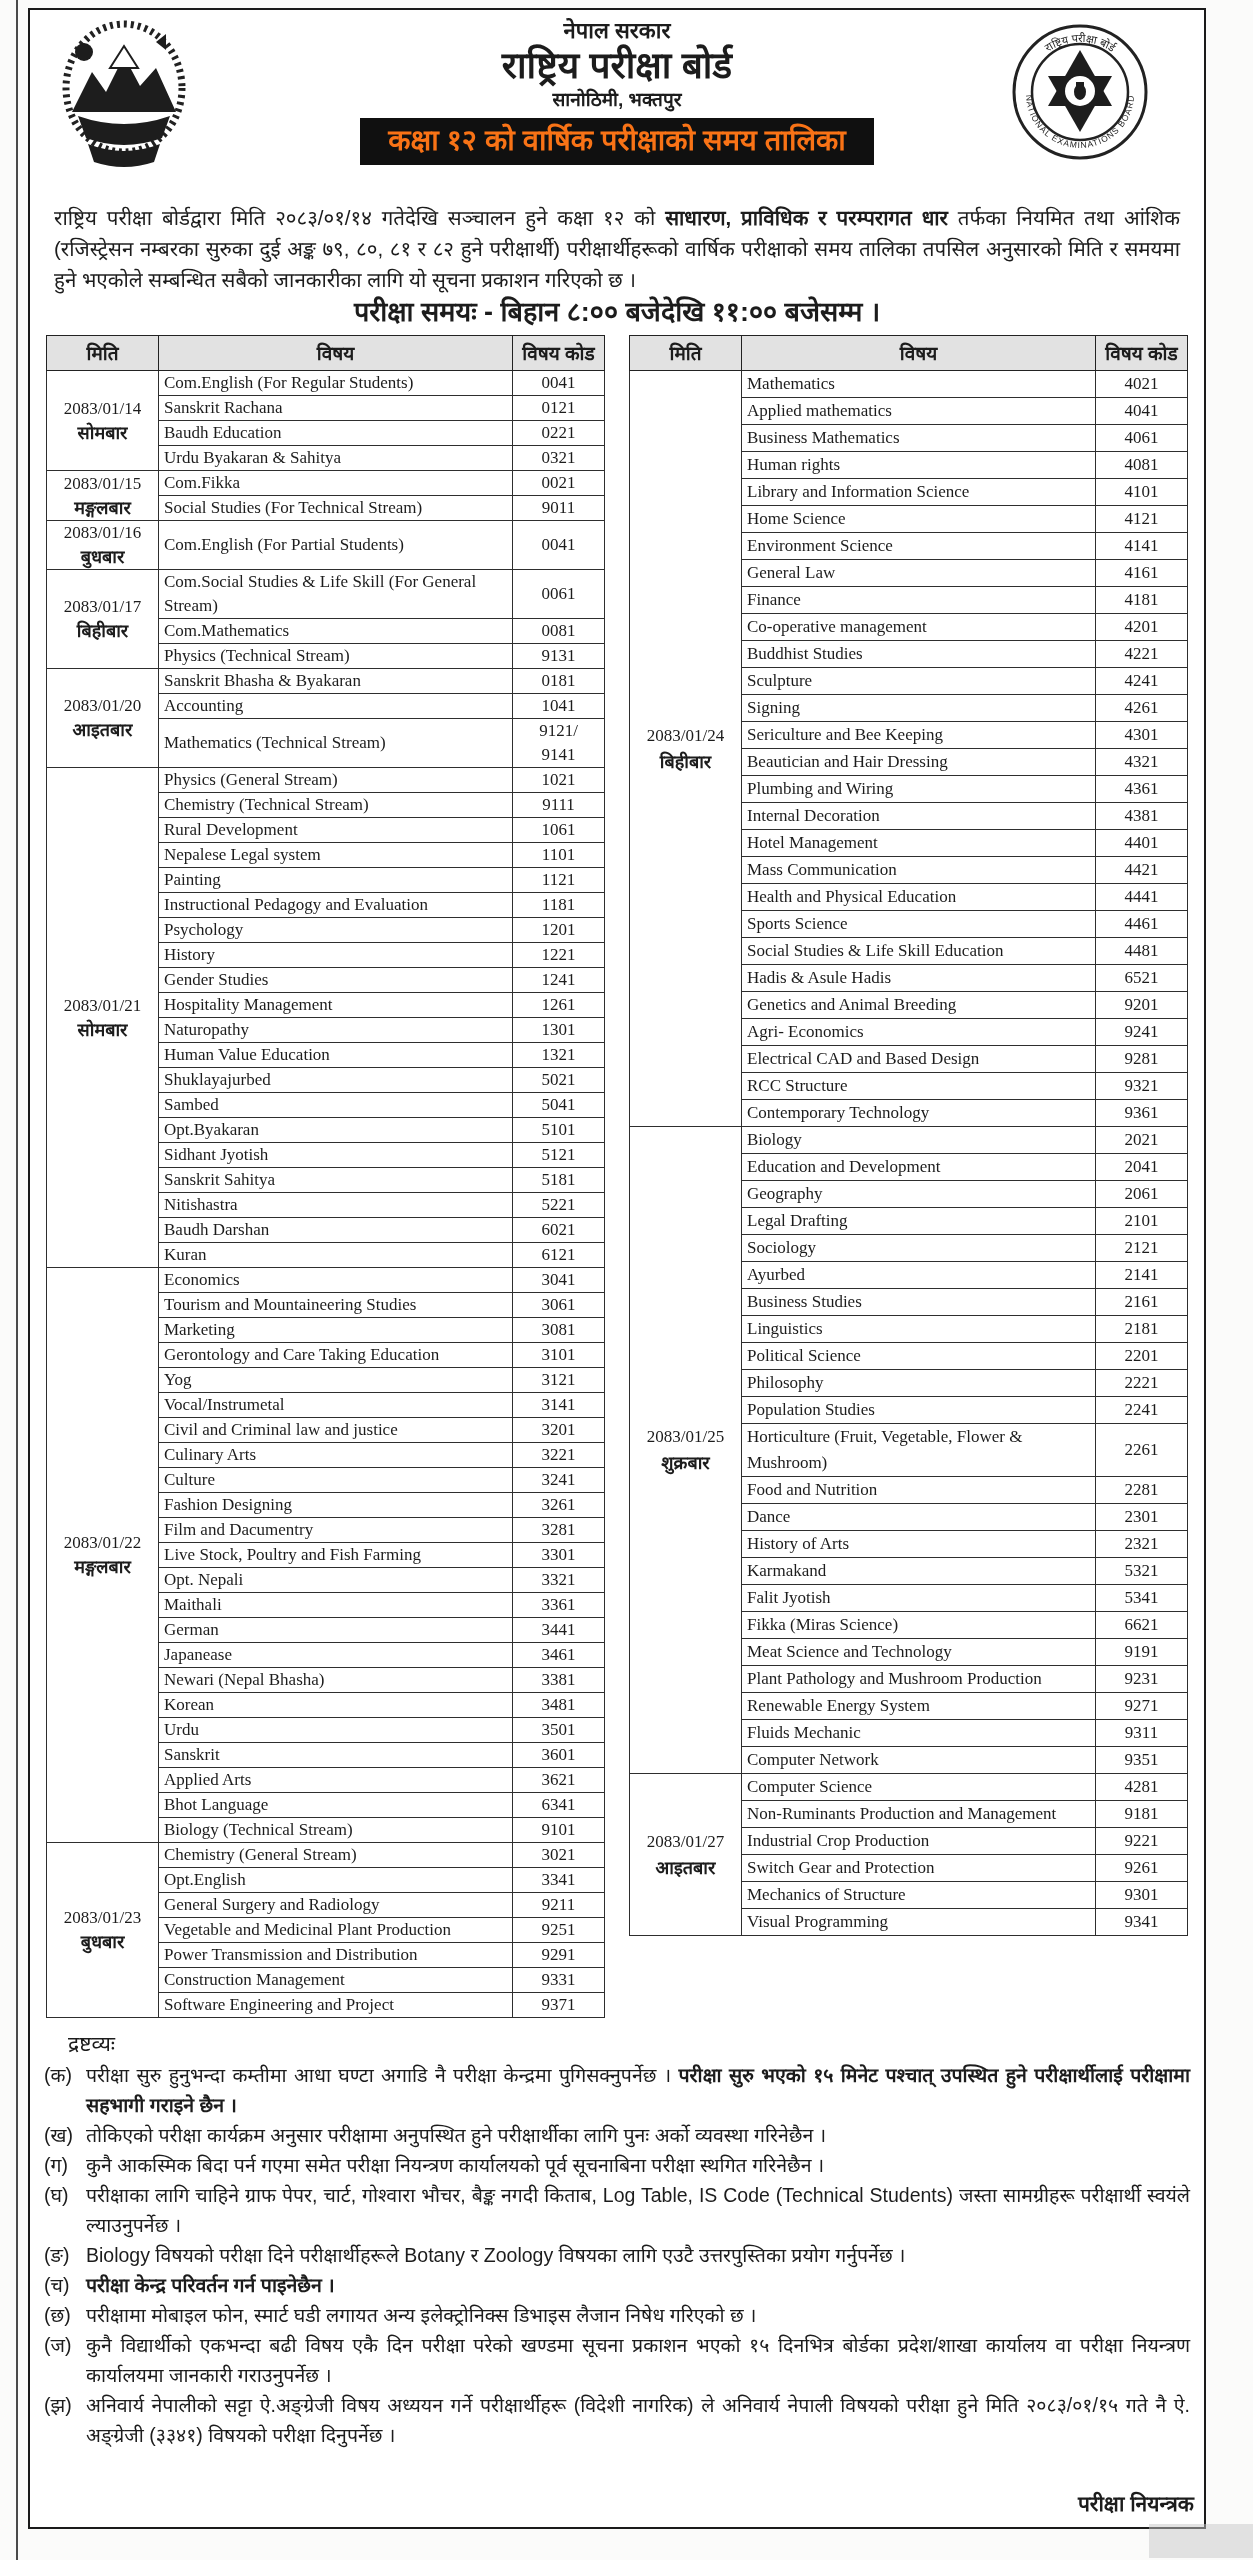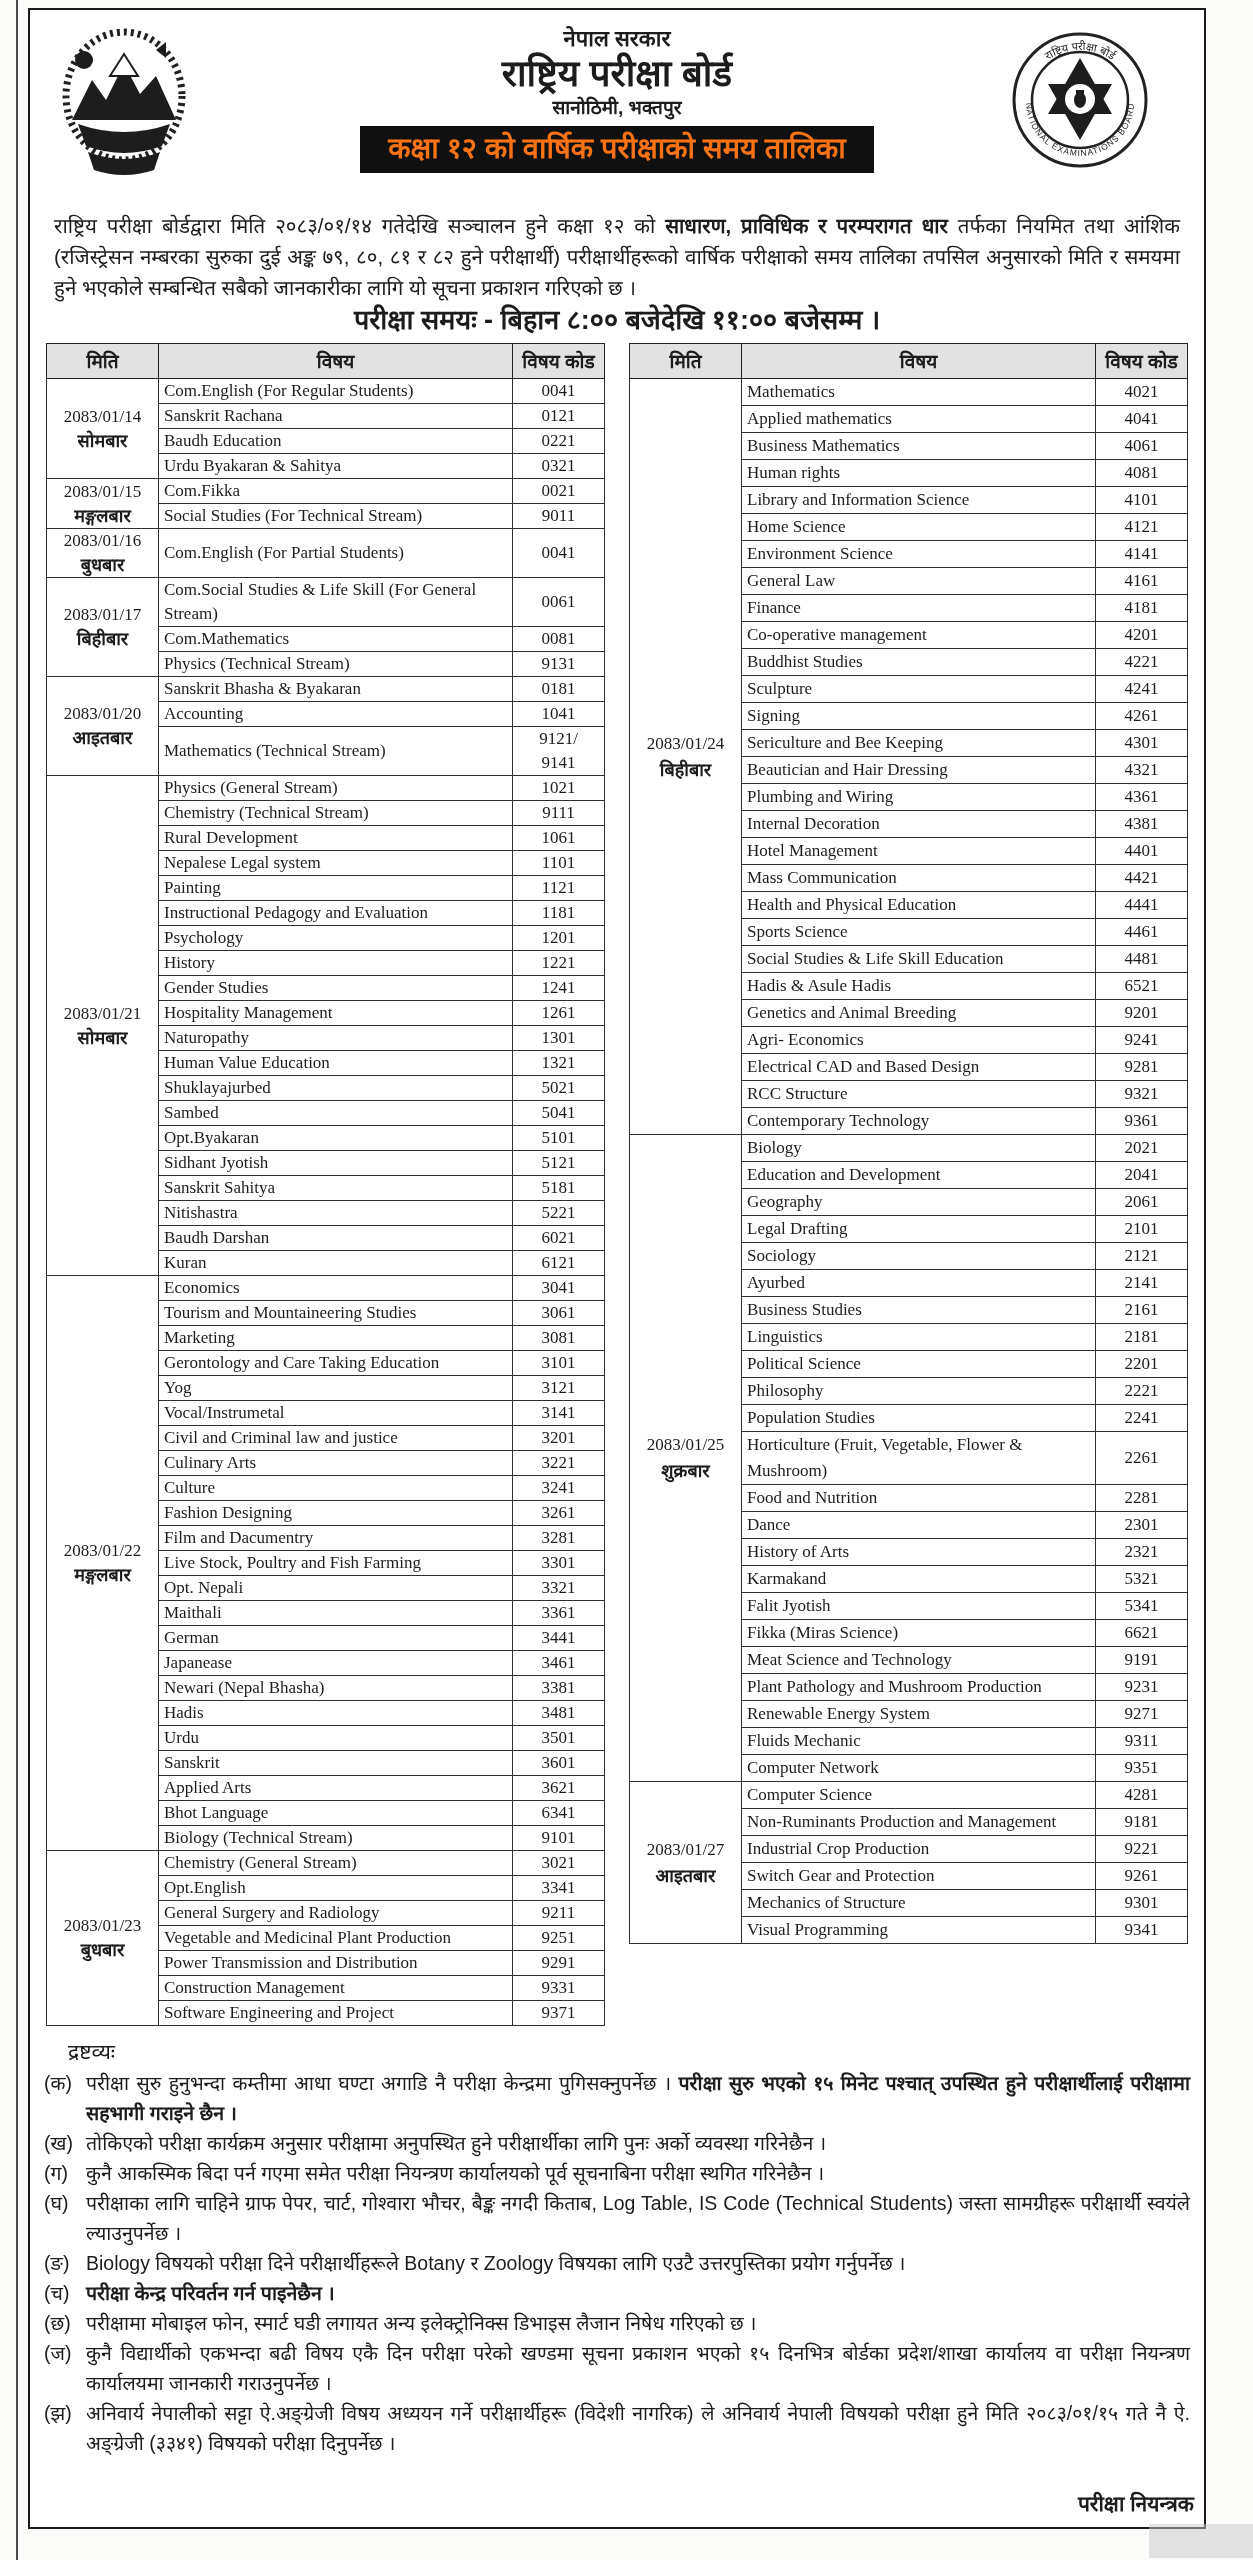--- a/index.html
+++ b/index.html
@@ -6,21 +6,21 @@
   body{
     width:1253px;height:2560px;position:relative;
     background:#fbfbfa;color:#1c1c1c;
     font-family:"Liberation Serif","DejaVu Serif",serif;
   }
   .dev{font-family:"Liberation Sans","DejaVu Sans",sans-serif;}
   .page-edge{position:absolute;left:16px;top:0;width:2px;height:2560px;background:#4a4a4a;}
   .doc{
     position:absolute;left:28px;top:8px;width:1178px;height:2521px;
     border:2px solid #1a1a1a;background:#ffffff;box-sizing:border-box;
-    padding:12px 14px;overflow:hidden;
+    padding:4px 14px;overflow:hidden;
   }
   
   .masthead{position:relative;height:184px;}
   .logo-left{position:absolute;left:14px;top:2px;width:132px;height:160px;}
   .logo-right{position:absolute;right:38px;top:6px;width:144px;height:144px;}
   .head-center{text-align:center;padding-top:4px;}
   .gov{font-size:22px;line-height:26px;font-weight:bold;}
   .board{font-size:37px;line-height:44px;font-weight:bold;}
   .office{font-size:23px;line-height:30px;font-weight:bold;}
   .addr{font-size:19px;line-height:24px;font-weight:bold;}
@@ -338,21 +338,21 @@
           </tr>
           <tr>
             <td class="subject-cell">Japanease</td>
             <td class="code-cell">3461</td>
           </tr>
           <tr>
             <td class="subject-cell">Newari (Nepal Bhasha)</td>
             <td class="code-cell">3381</td>
           </tr>
           <tr>
-            <td class="subject-cell">Hadis</td>
+            <td class="subject-cell">Korean</td>
             <td class="code-cell">3481</td>
           </tr>
           <tr>
             <td class="subject-cell">Urdu</td>
             <td class="code-cell">3501</td>
           </tr>
           <tr>
             <td class="subject-cell">Sanskrit</td>
             <td class="code-cell">3601</td>
           </tr>

